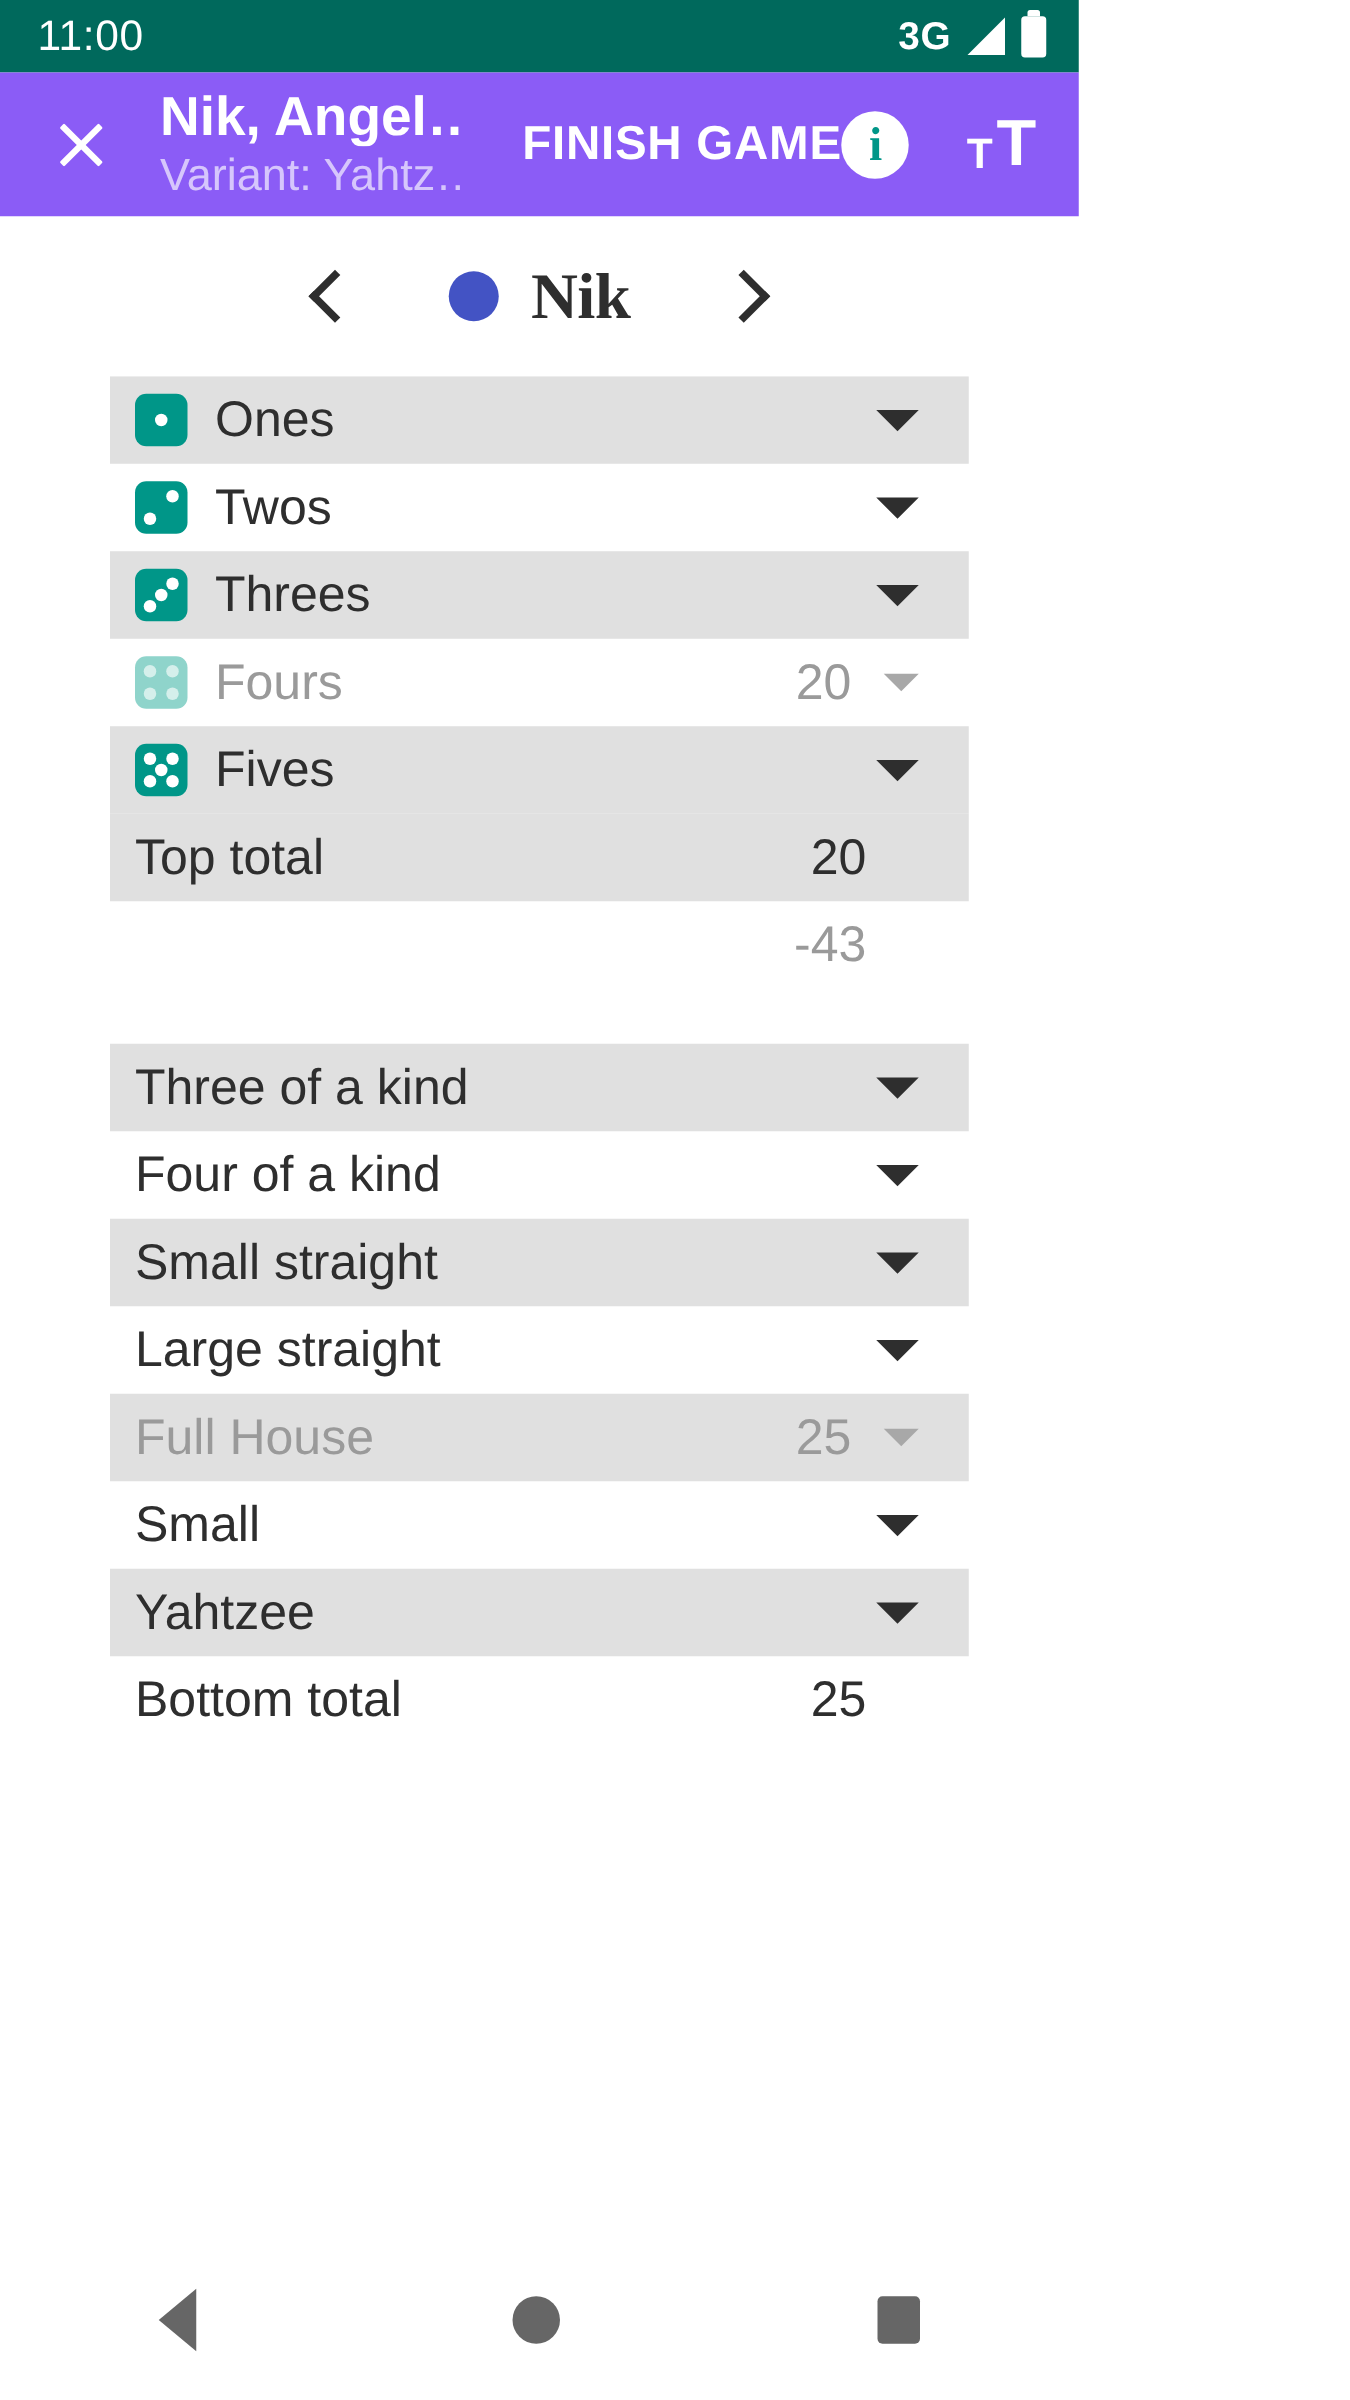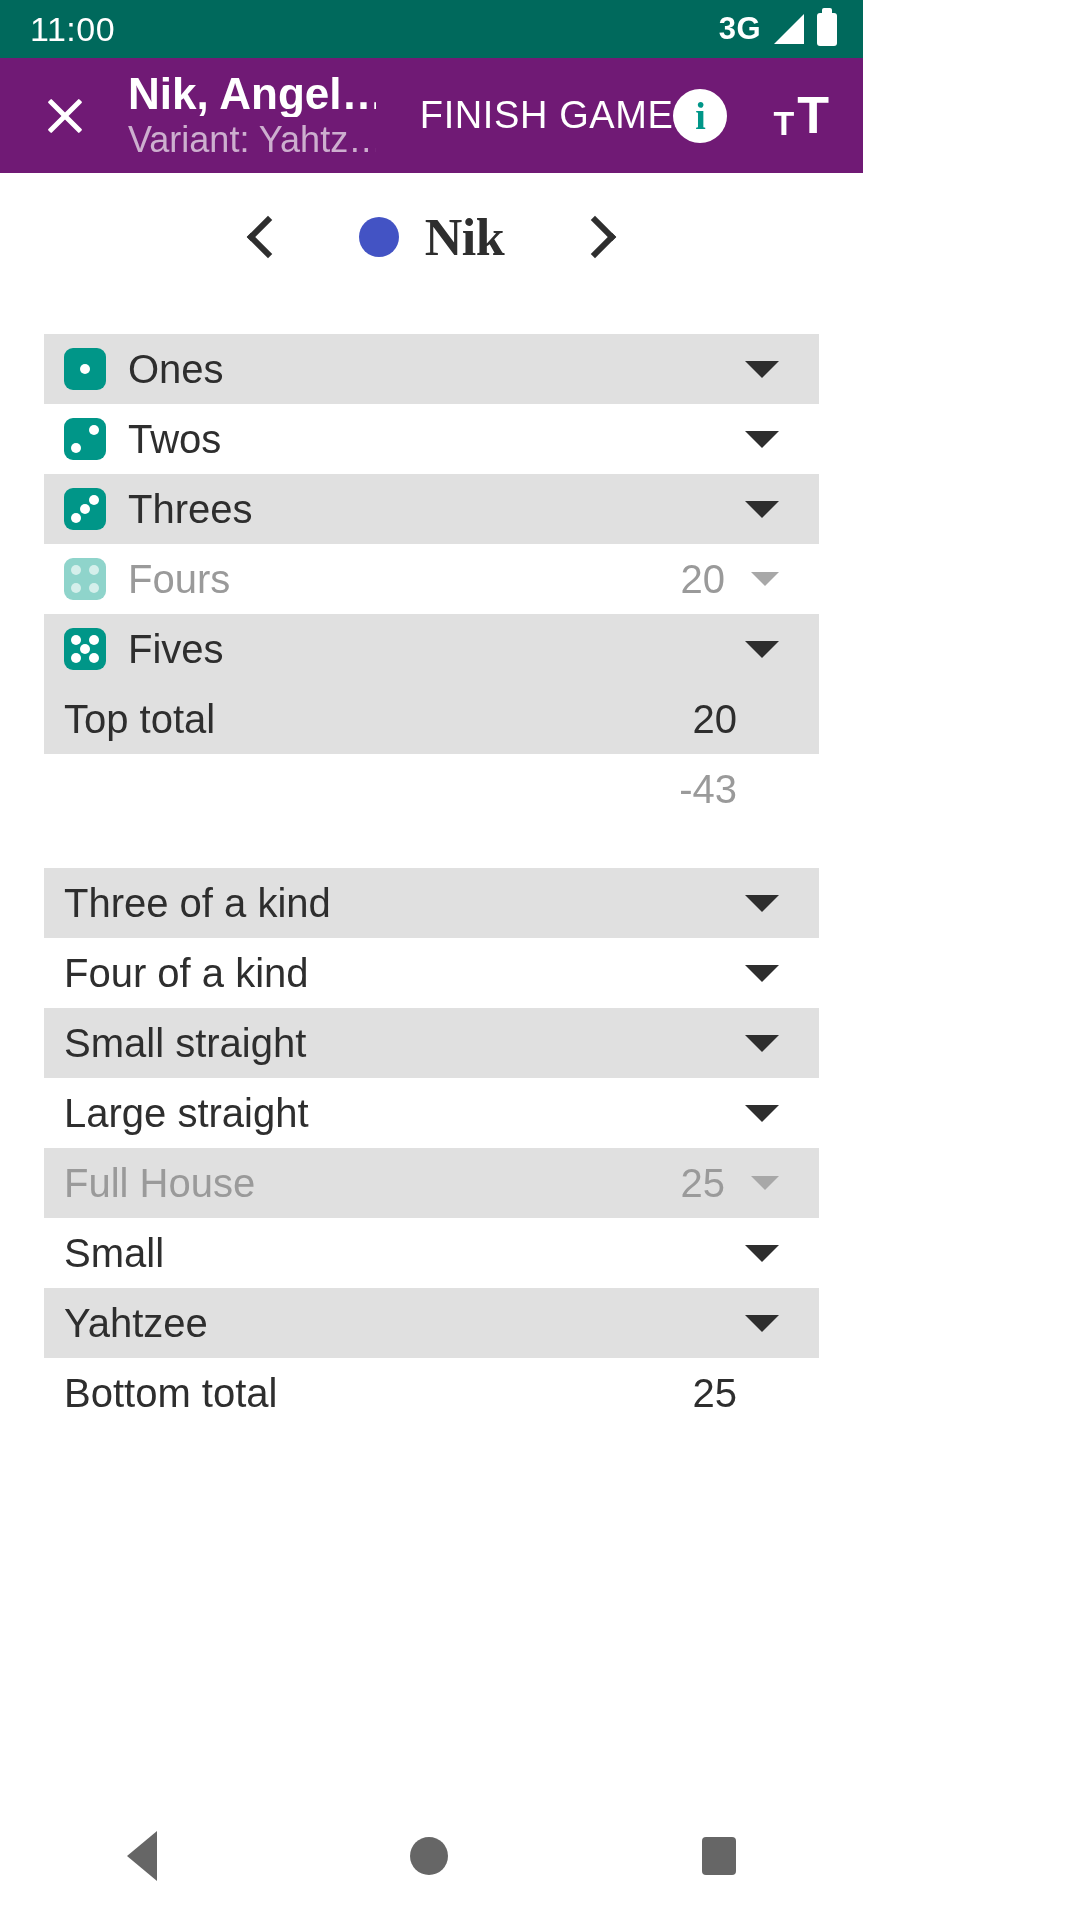--- a/index.html
+++ b/index.html
@@ -49,21 +49,21 @@
     position: absolute;
     top: -5px; left: 5px;
     width: 10px; height: 5px;
     background: #ffffff;
     border-radius: 2px 2px 0 0;
   }
 
   
   .appbar {
     flex: 0 0 115px;
-    background: #701a75;
+    background: #8b5cf6;
     display: flex;
     align-items: center;
     padding: 0 26px 0 34px;
     color: #ffffff;
   }
   .close-btn {
     width: 62px; height: 62px;
     position: relative;
     flex: 0 0 62px;
     cursor: pointer;
@@ -96,21 +96,21 @@
     font-size: 36px;
     color: rgba(255,255,255,.65);
     line-height: 1.15;
     margin-top: 2px;
     white-space: nowrap;
     overflow: hidden;
   }
 
   .finish-btn {
     font-size: 38px;
-    font-weight: 400;
+    font-weight: 700;
     letter-spacing: .6px;
     white-space: nowrap;
     margin-left: 44px;
     cursor: pointer;
   }
   .appbar-spacer { flex: 1 1 auto; }
 
   .info-icon {
     width: 54px; height: 54px;
     border-radius: 50%;
@@ -178,25 +178,24 @@
     font-size: 52px;
     font-weight: 700;
     color: #2e2e2e;
     letter-spacing: -.5px;
     font-family: Liberation Serif, serif;
   }
 
   
   .card {
     flex: 1 1 auto;
-    padding: 0 44px;
+    padding: 0 88px;
     display: flex;
     flex-direction: column;
     overflow: hidden;
-    margin-top: 33px;
   }
   .row {
     height: 70px;
     display: flex;
     align-items: center;
     padding: 0 20px 0 20px;
     position: relative;
   }
   .row.alt { background: #e0e0e0; }
   .row.gap { height: 44px; background: transparent; }

